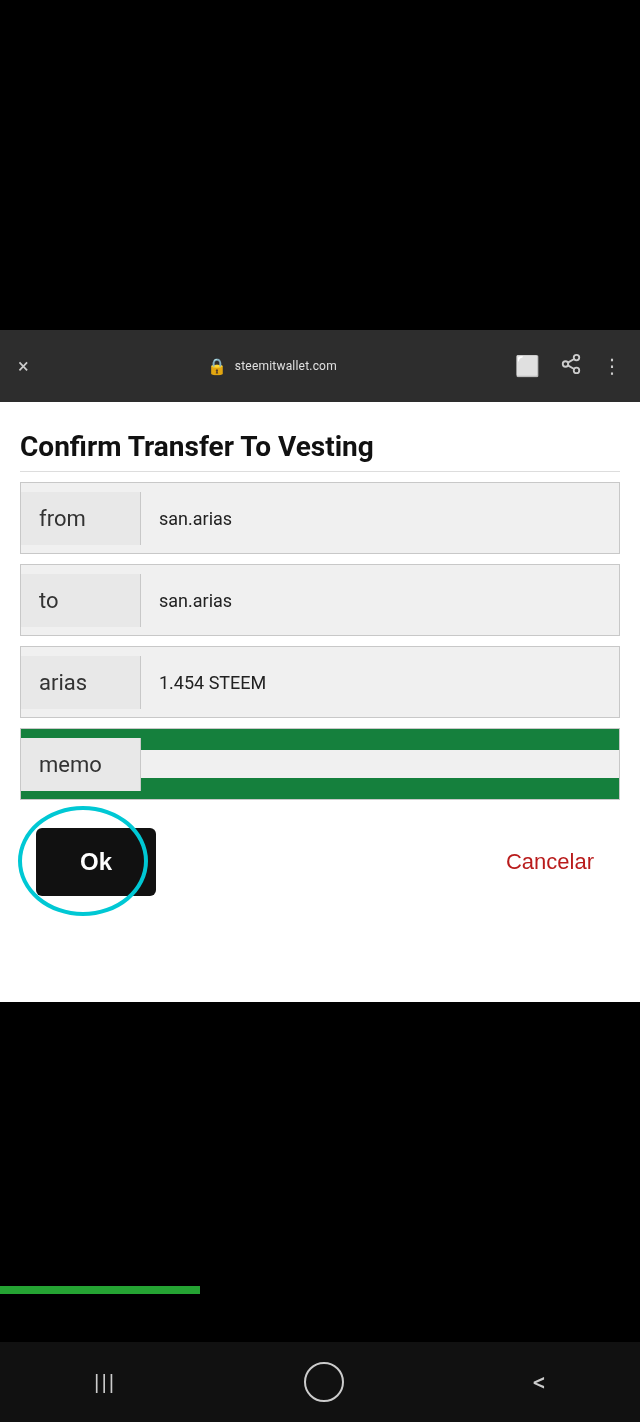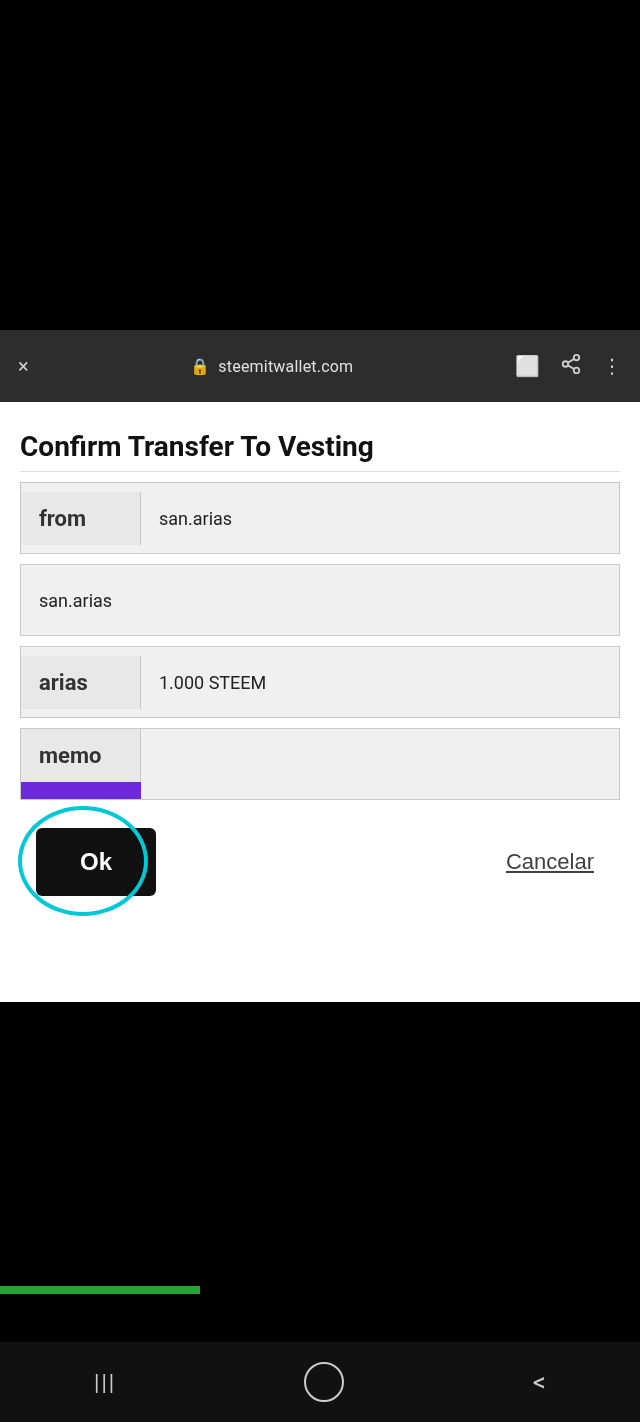--- a/index.html
+++ b/index.html
@@ -59,21 +59,21 @@
       cursor: pointer;
     }
 
     .lock-icon {
       color: #aaa;
       font-size: 16px;
     }
 
     .url-text {
       color: #e0e0e0;
-      font-size: 16px;
+      font-size: 12px;
       letter-spacing: 0.2px;
     }
 
     .page-content {
       width: 100%;
       background: #fff;
       padding: 28px 20px 20px 20px;
       min-height: 600px;
     }
 
@@ -98,21 +98,21 @@
       width: 100%;
       margin-bottom: 10px;
       background: #f0f0f0;
       min-height: 72px;
     }
 
     .field-label {
       background: #e8e8e8;
       color: #333;
       font-size: 22px;
-      font-weight: 700;
+      font-weight: 400;
       padding: 14px 18px;
       min-width: 120px;
       display: flex;
       align-items: center;
       border-right: 1px solid #c8c8c8;
       height: 100%;
     }
 
     .field-value {
       background: #f0f0f0;
@@ -160,26 +160,25 @@
       font-weight: 600;
       border: none;
       border-radius: 6px;
       padding: 20px 36px;
       cursor: pointer;
       min-width: 120px;
     }
 
     .cancel-button {
       background: transparent;
-      color: #404040;
+      color: #b91c1c;
       font-size: 22px;
       border: none;
       cursor: pointer;
       padding: 20px 10px;
-      text-decoration: underline;
     }
 
     .nav-bar {
       width: 100%;
       height: 80px;
       background: #111;
       display: flex;
       align-items: center;
       justify-content: space-around;
       position: absolute;
@@ -188,23 +187,24 @@
     }
 
     .nav-icon {
       color: #ccc;
       font-size: 28px;
     }
 
     .memo-field-wrapper {
       border: 1px solid #c8c8c8;
       display: flex;
+      align-items: center;
       width: 100%;
       margin-bottom: 10px;
-      background: #6d28d9;
+      background: #15803d;
       min-height: 72px;
     }
 
     .highlight-green {
       position: absolute;
       bottom: 78px;
       left: 0;
       width: 200px;
       height: 8px;
       background: #2ecc40;
@@ -246,26 +246,27 @@
   <div class="divider"></div>
 
   <div class="form-section">
 
     <div class="field-wrapper">
       <div class="field-label">from</div>
       <div class="field-value">san.arias</div>
     </div>
 
     <div class="field-wrapper">
+      <div class="field-label">to</div>
       <div class="field-value">san.arias</div>
     </div>
 
     <div class="field-wrapper">
       <div class="field-label">arias</div>
-      <div class="field-value">1.000 STEEM</div>
+      <div class="field-value">1.454 STEEM</div>
     </div>
 
     <div class="memo-field-wrapper">
       <div class="field-label">memo</div>
       <div class="field-value"></div>
     </div>
 
   </div>
 
   <div class="buttons-row">

